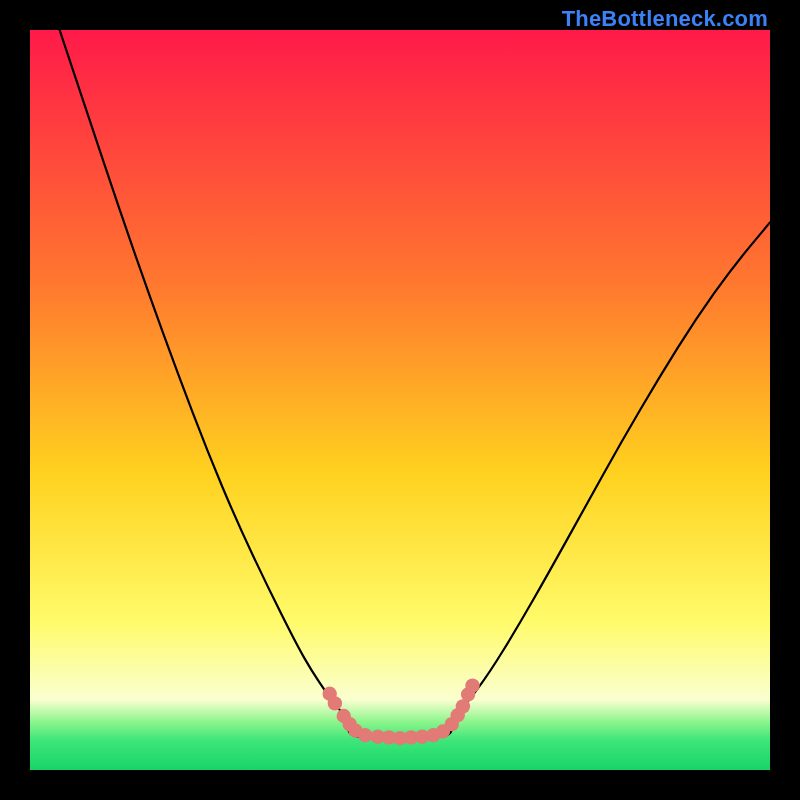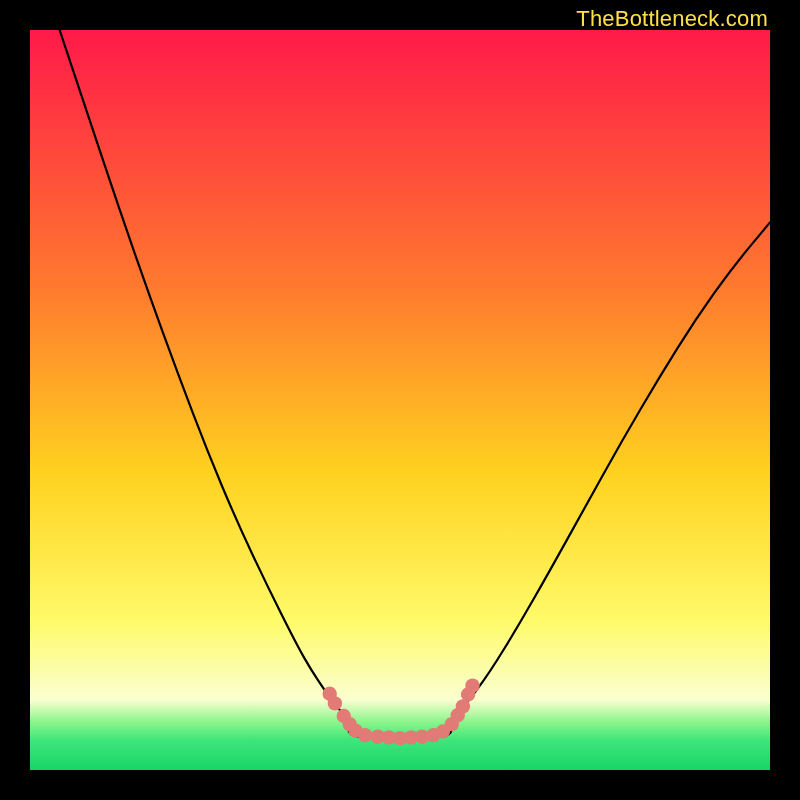--- a/index.html
+++ b/index.html
@@ -32,24 +32,24 @@
   .curve-svg {
     position: absolute;
     inset: 0;
     width: 740px;
     height: 740px;
   }
   .watermark {
     position: absolute;
     top: 6px;
     right: 32px;
-    color: #fde047;
+    color: #3b82f6;
     font-size: 22px;
     letter-spacing: 0.2px;
-    font-weight: 400;
+    font-weight: 700;
     user-select: none;
     text-align: right;
   }
 </style>
 </head>
 <body>
 
 <div class="stage">
   <div class="watermark">TheBottleneck.com</div>
   <div class="plot">

